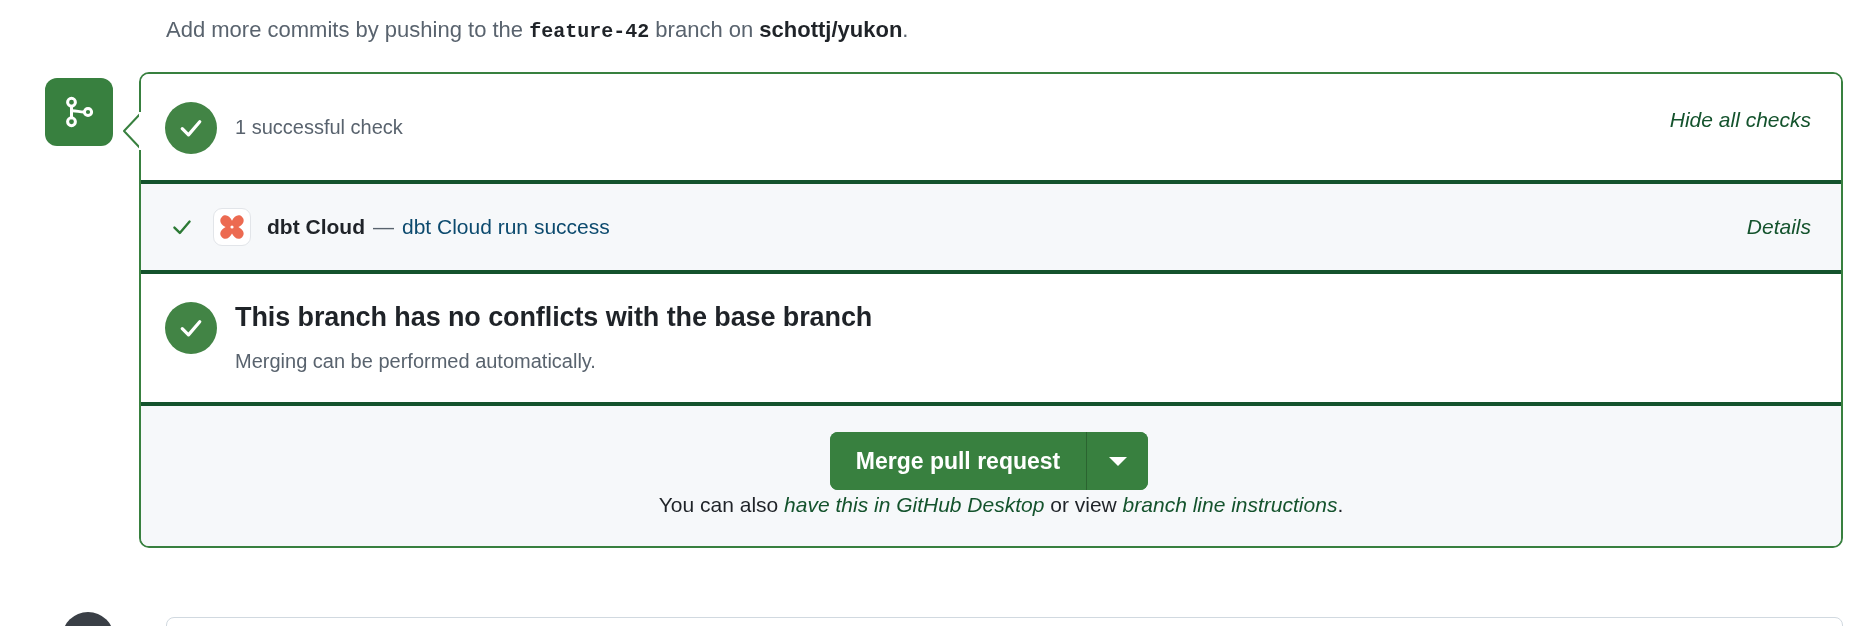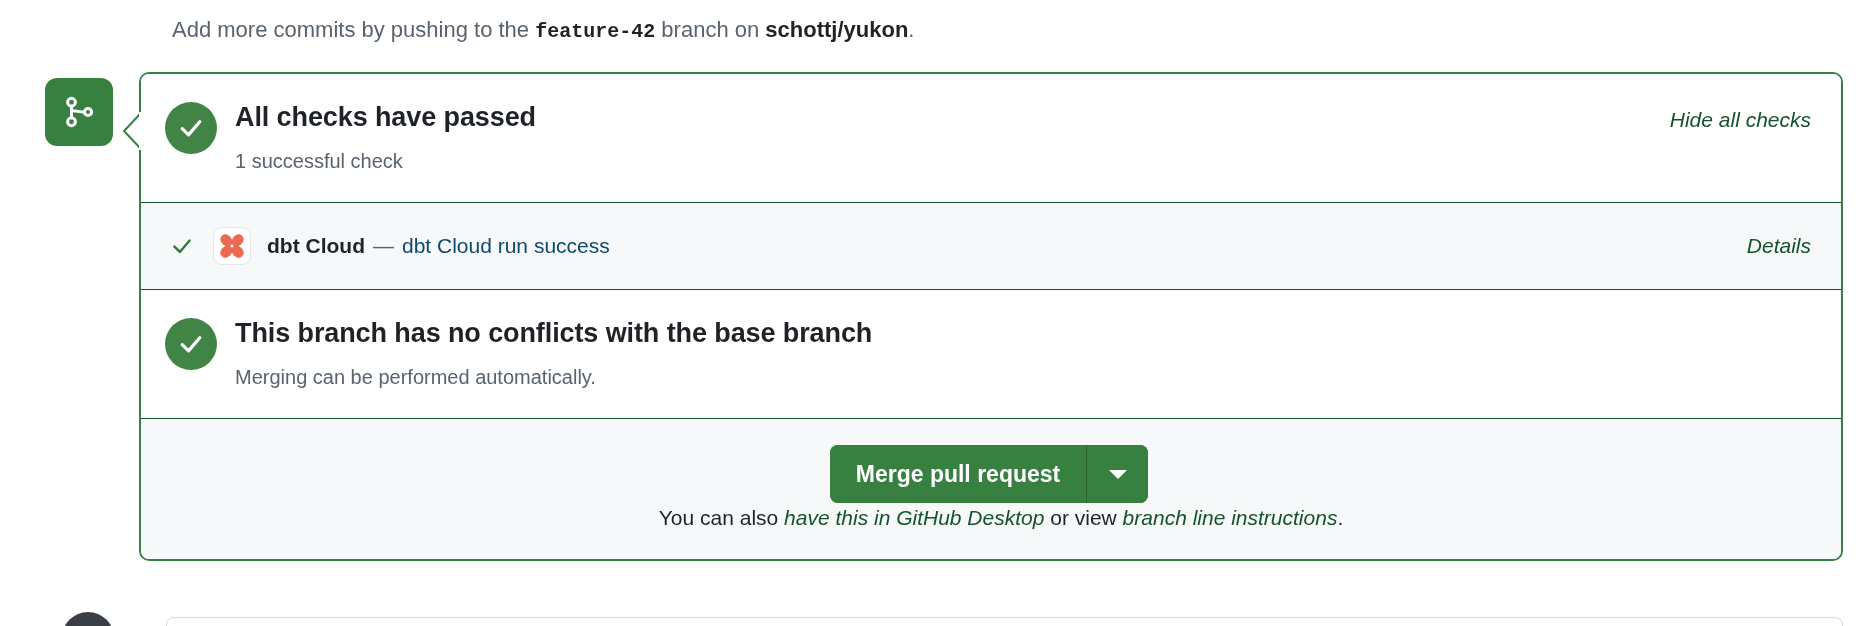--- a/index.html
+++ b/index.html
@@ -18,21 +18,20 @@
 
   
   .push-hint {
     position: absolute;
     left: 166px;
     top: 14px;
     font-size: 22px;
     line-height: 32px;
     color: #59636e;
     white-space: nowrap;
-    margin-left: 6px;
   }
   .push-hint .mono {
     font-family: "Liberation Mono", monospace;
     font-weight: 700;
     color: #1f2328;
     font-size: 20px;
   }
   .push-hint .repo {
     font-weight: 700;
     color: #1f2328;
@@ -71,21 +70,21 @@
     top: 112px;
     width: 20px;
     height: 38px;
     z-index: 5;
   }
 
   .section {
     position: relative;
     box-sizing: border-box;
   }
-  .section + .section { border-top: 1px solid #14532d; }
+  .section + .section { border-top: 4px solid #14532d; }
 
   .row-head {
     display: flex;
     align-items: flex-start;
     padding: 26px 30px 26px 24px;
     background: #ffffff;
   }
 
   .big-check {
     flex: 0 0 auto;
@@ -278,21 +277,20 @@
 <div class="merge-box">
 
   <div class="section">
     <div class="row-head">
       <div class="big-check">
         <svg width="30" height="30" viewBox="0 0 24 24">
           <path d="M5 12.5 L10 17.5 L19 7" fill="none" stroke="#ffffff" stroke-width="2.6" stroke-linecap="round" stroke-linejoin="round"></path>
         </svg>
       </div>
       <div class="head-text">
-        <div class="head-title">All checks have passed</div>
         <div class="head-sub">1 successful check</div>
       </div>
       <a class="link hide-checks" href="#">Hide all checks</a>
     </div>
   </div>
 
   <div class="section">
     <div class="check-row">
       <span class="check-tick">
         <svg width="26" height="26" viewBox="0 0 24 24">

